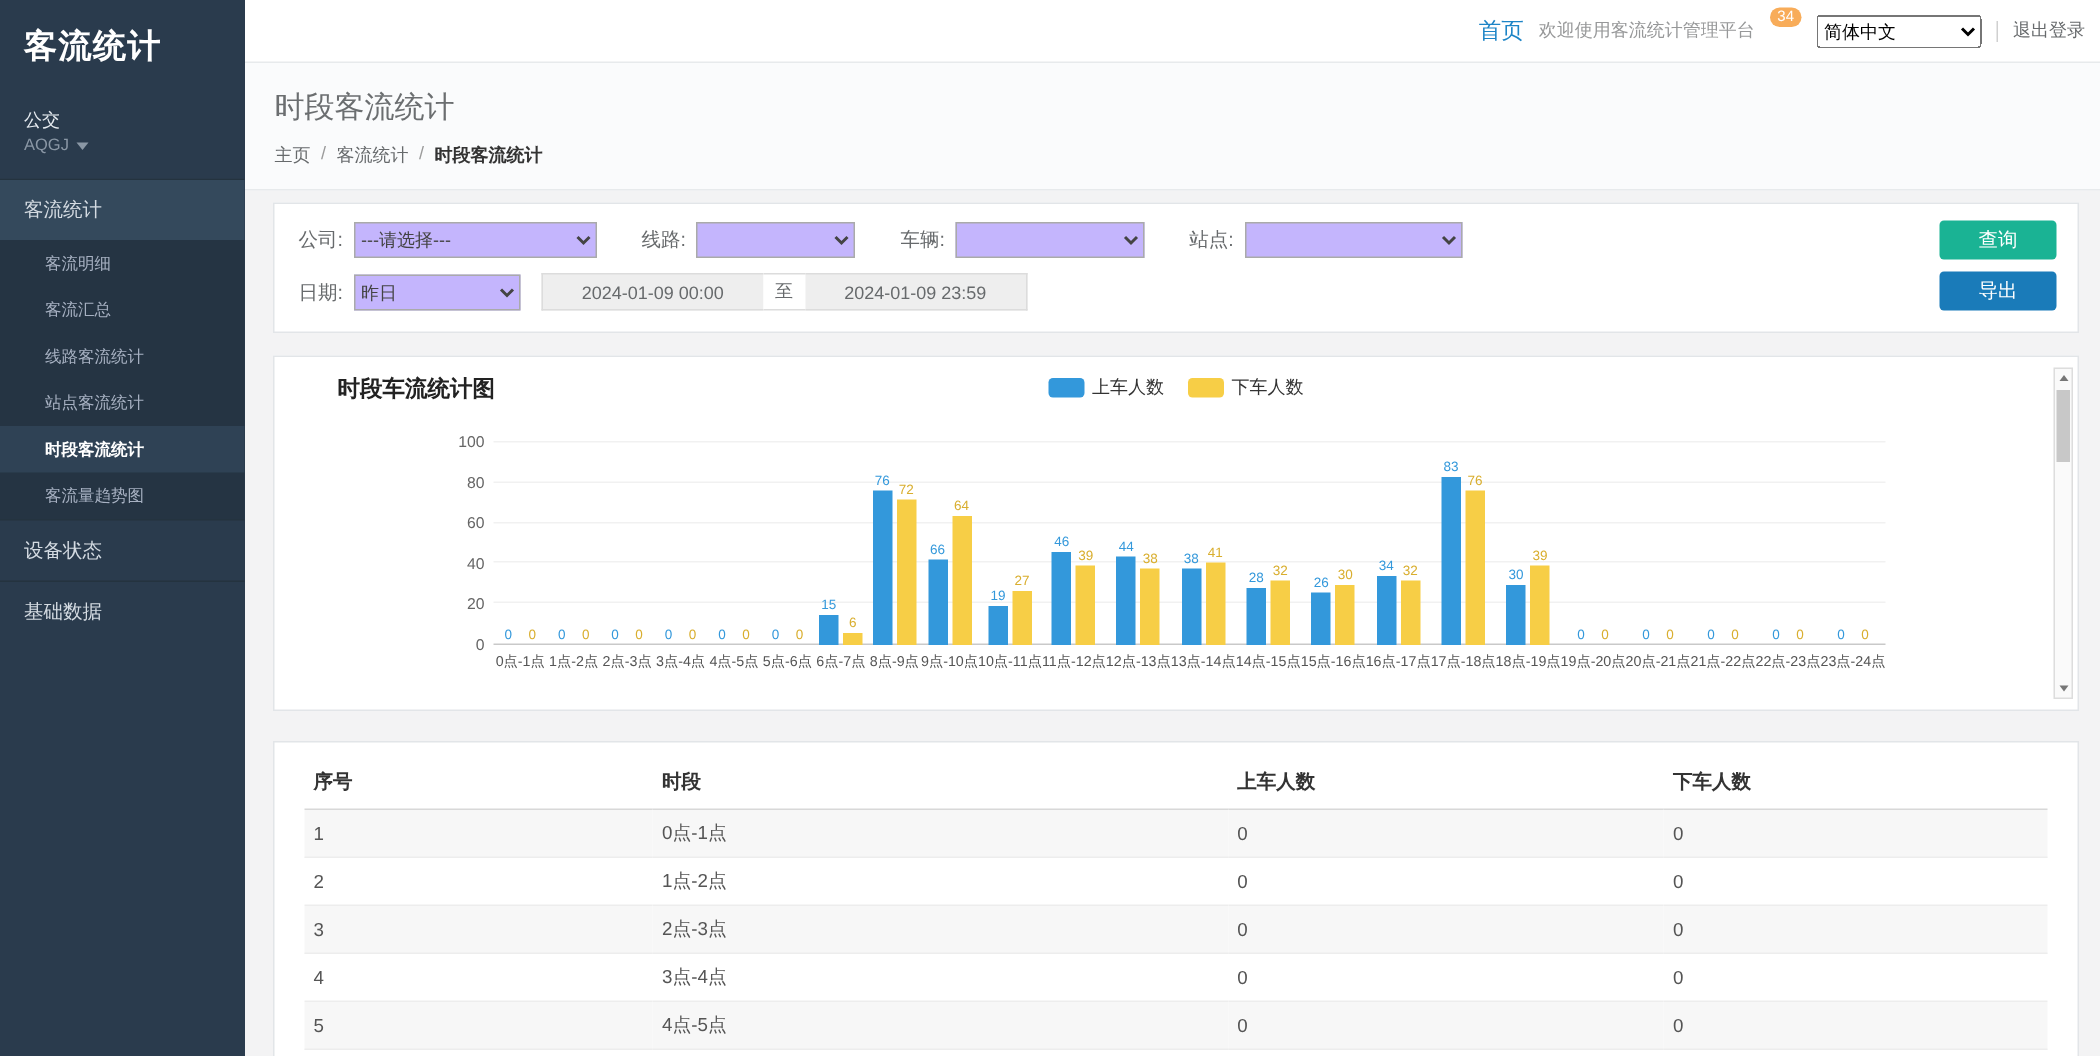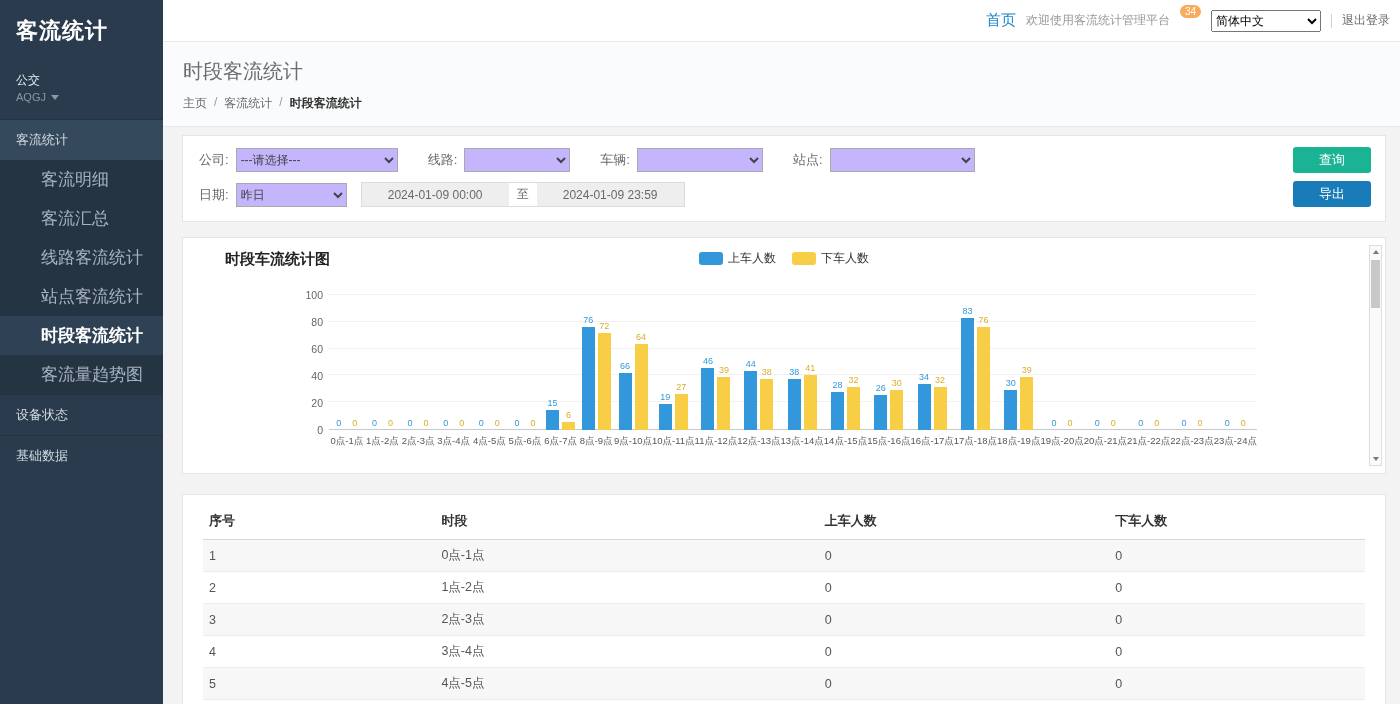--- a/index.html
+++ b/index.html
@@ -8,21 +8,21 @@
 
   
   .sidebar { position:fixed; left:0; top:0; bottom:0; width:163px; background:#2a3b4d; color:#a7b1c2; z-index:10; }
   .brand { color:#ffffff; font-size:22px; font-weight:bold; padding:16px 16px 14px; letter-spacing:1px; }
   .org { color:#e8edf2; font-size:12px; padding:12px 16px 2px; }
   .org-code { color:#8a97a5; font-size:11px; padding:0 16px 16px; display:flex; align-items:center; gap:5px; cursor:pointer; }
   .caret { width:0; height:0; border-left:4px solid transparent; border-right:4px solid transparent; border-top:5px solid #8a97a5; display:inline-block; }
   .nav-section { padding:11px 16px; font-size:13px; color:#d4dbe2; border-top:1px solid #24333f; cursor:pointer; }
   .nav-section.open { background:#34495c; }
   .nav-sub { background:#253443; }
-  .nav-item { padding:8px 16px 8px 41px; font-size:17px; color:#a7b1c2; cursor:pointer; }
+  .nav-item { padding:8px 16px 8px 30px; font-size:11px; color:#a7b1c2; cursor:pointer; }
   .nav-item.active { color:#ffffff; font-weight:bold; background:#2f4255; }
 
   
   .main { margin-left:163px; }
   .topbar { height:42px; background:#ffffff; border-bottom:1px solid #e7eaec; display:flex; align-items:center; justify-content:flex-end; padding-right:10px; gap:10px; }
   .home-link { color:#1c84c6; font-size:15px; text-decoration:none; cursor:pointer; }
   .welcome { color:#979899; font-size:12px; }
   .badge { background:#f8ac59; color:#fff; font-size:10px; border-radius:9px; padding:1px 5px; transform:translateY(-9px); display:inline-block; }
   .lang-select { height:22px; font-size:12px; width:110px; }
   .top-divider { width:1px; height:14px; background:#d0d0d0; }

